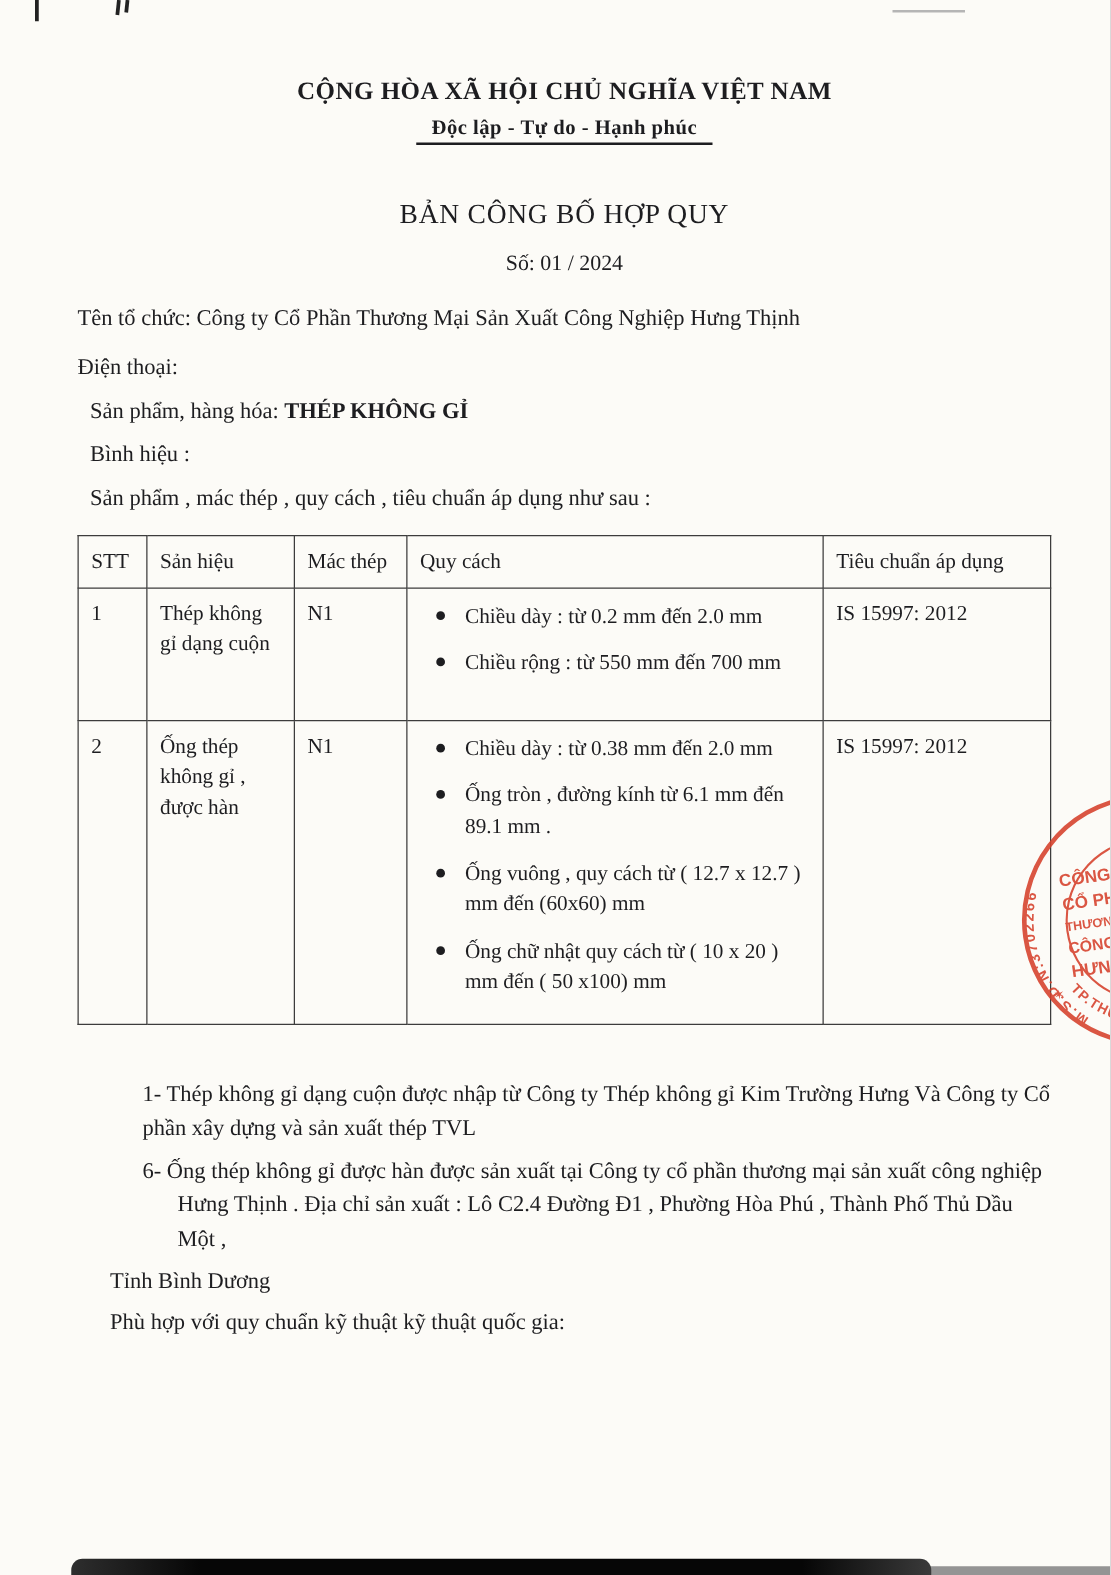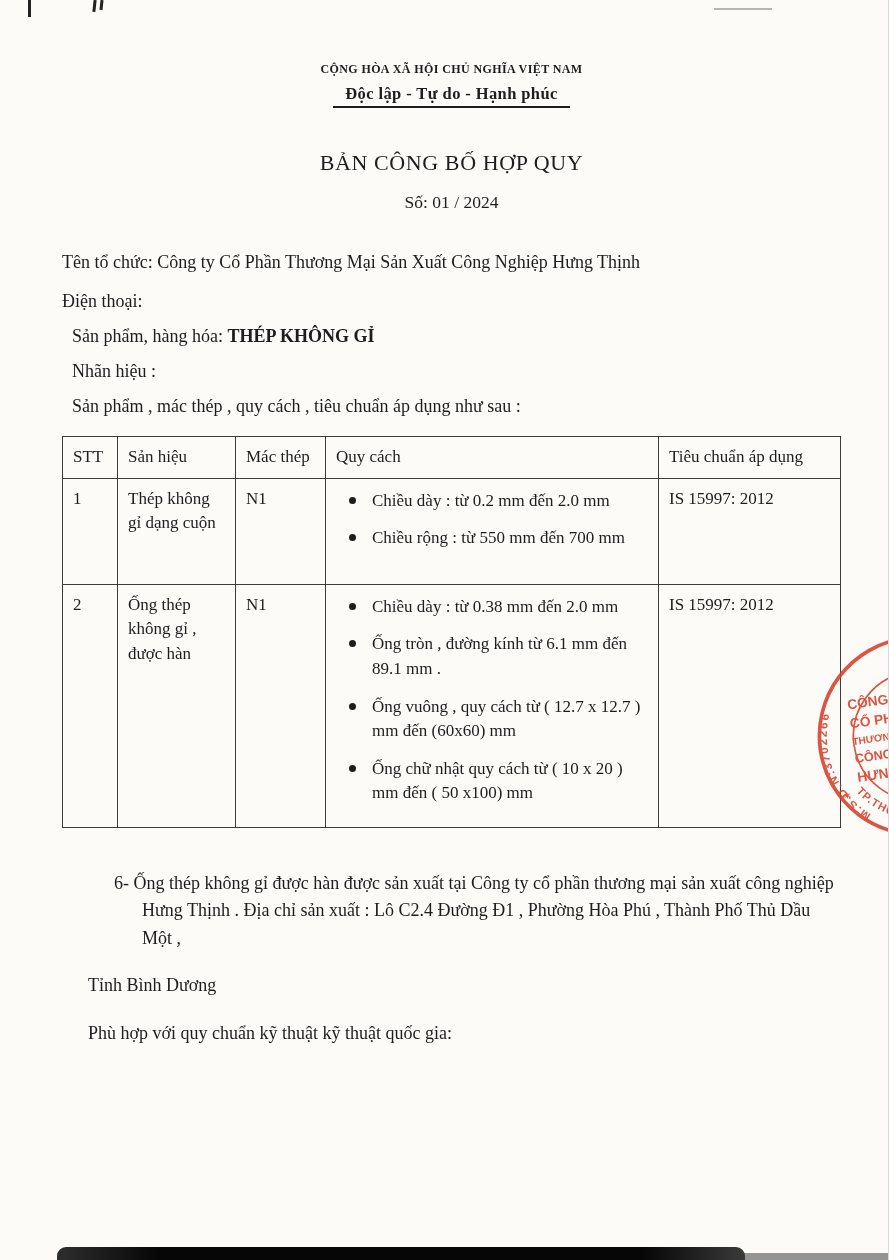--- a/index.html
+++ b/index.html
@@ -8,32 +8,32 @@
   body { font-family:"Liberation Serif","DejaVu Serif",serif; }
 
   .page {
     position:relative; width:889px; height:1260px; margin:0 auto;
     background:#fcfbf7; overflow:hidden; color:#1d1d20;
     border-right:1px solid #d9d9d9;
   }
 
   .content { position:absolute; left:62px; top:62px; width:779px; }
 
-  .nat-title { text-align:center; font-weight:bold; font-size:12px; letter-spacing:.4px; }
+  .nat-title { text-align:center; font-weight:bold; font-size:20px; letter-spacing:.4px; }
   .motto-wrap { text-align:center; margin-top:7px; }
   .motto {
     display:inline-block; font-weight:bold; font-size:16.5px; letter-spacing:.4px;
     border-bottom:2px solid #1d1d20; padding:0 12px 2px 12px;
   }
 
   .doc-title { text-align:center; font-weight:normal; font-size:22px; margin-top:42px; letter-spacing:.6px; }
   .doc-number { text-align:center; font-size:17.5px; margin-top:16px; }
 
   .para { font-size:18px; line-height:1.5; margin-top:8px; }
-  .p-org { margin-top:36px; }
+  .p-org { margin-top:20px; }
   .p-phone { margin-top:12px; }
   .p-ind { padding-left:10px; }
   .bold { font-weight:bold; }
 
   table.doc-table { border-collapse:collapse; table-layout:fixed; width:778px; margin-top:16px; }
   .doc-table th, .doc-table td {
     border:1px solid #3c3c3c; font-size:17px; font-weight:normal;
     text-align:left; vertical-align:top; padding:8px 10px; line-height:1.45;
   }
   .doc-table th { height:40px; vertical-align:middle; }
@@ -44,21 +44,21 @@
   ul.qc-list { list-style:none; margin-top:2px; }
   ul.qc-list li { position:relative; padding-left:36px; margin-bottom:13px; }
   ul.qc-list li::before {
     content:""; position:absolute; left:13px; top:8px;
     width:7px; height:7px; border-radius:50%; background:#1d1d20;
   }
 
   .notes { margin-top:42px; font-size:18px; line-height:1.52; }
   .note-item1 { margin-left:52px; }
   .note-item2 { margin-left:52px; padding-left:28px; text-indent:-28px; margin-top:6px; }
-  .note-plain { margin-left:26px; margin-top:20px; }
+  .note-plain { margin-left:26px; margin-top:6px; }
   .note-final { margin-top:8px; text-align:justify; text-indent:26px; word-spacing:4px; }
 
   
   .stamp { position:absolute; left:812px; top:630px; width:212px; height:212px; opacity:.88; transform:rotate(-8deg); }
   .stamp text { font-family:"Liberation Sans","DejaVu Sans",sans-serif; font-weight:bold; }
 
   
   .mark { position:absolute; background:#222; }
   .mark-a { left:28px; top:0; width:3px; height:17px; }
   .mark-b { left:93px; top:0; width:3px; height:12px; transform:rotate(6deg); }
@@ -88,21 +88,21 @@
     <div class="motto-wrap">
       <span class="motto">Độc lập - Tự do - Hạnh phúc</span>
     </div>
 
     <div class="doc-title">BẢN CÔNG BỐ HỢP QUY</div>
     <div class="doc-number">Số: 01 / 2024</div>
 
     <p class="para p-org">Tên tổ chức: Công ty Cổ Phần Thương Mại Sản Xuất Công Nghiệp Hưng Thịnh</p>
     <p class="para p-phone">Điện thoại:</p>
     <p class="para p-ind"><span>Sản phẩm, hàng hóa: </span><span class="bold">THÉP KHÔNG GỈ</span></p>
-    <p class="para p-ind">Nhãn hiệu :</p>
+    <p class="para p-ind">Bình hiệu :</p>
     <p class="para p-ind">Sản phẩm , mác thép , quy cách , tiêu chuẩn áp dụng như sau :</p>
 
     <table class="doc-table">
       <colgroup>
         <col style="width:55px">
           <col style="width:118px">
           <col style="width:90px">
           <col style="width:333px">
           <col style="width:182px">
       </colgroup>
@@ -139,20 +139,21 @@
               <li>Ống vuông , quy cách từ ( 12.7 x 12.7 ) mm đến (60x60) mm</li>
               <li>Ống chữ nhật quy cách từ ( 10 x 20 ) mm đến ( 50 x100) mm</li>
             </ul>
           </td>
           <td>IS 15997: 2012</td>
         </tr>
       </tbody>
     </table>
 
     <div class="notes">
+      <p class="note-item1">1- Thép không gỉ dạng cuộn được nhập từ Công ty Thép không gỉ Kim Trường Hưng Và Công ty Cổ phần xây dựng và sản xuất thép TVL</p>
       <p class="note-item2">6- Ống thép không gỉ được hàn được sản xuất tại Công ty cổ phần thương mại sản xuất công nghiệp Hưng Thịnh . Địa chỉ sản xuất : Lô C2.4 Đường Đ1 , Phường Hòa Phú , Thành Phố Thủ Dầu Một ,</p>
       <p class="note-plain">Tỉnh Bình Dương</p>
       <p class="note-plain">Phù hợp với quy chuẩn kỹ thuật kỹ thuật quốc gia:</p>
     </div>
 
   </div>
 
   <div class="stamp">
     <svg width="212" height="212" viewBox="0 0 200 200">
       <circle cx="100" cy="100" r="93" fill="none" stroke="#d6402b" stroke-width="3.5"></circle>

